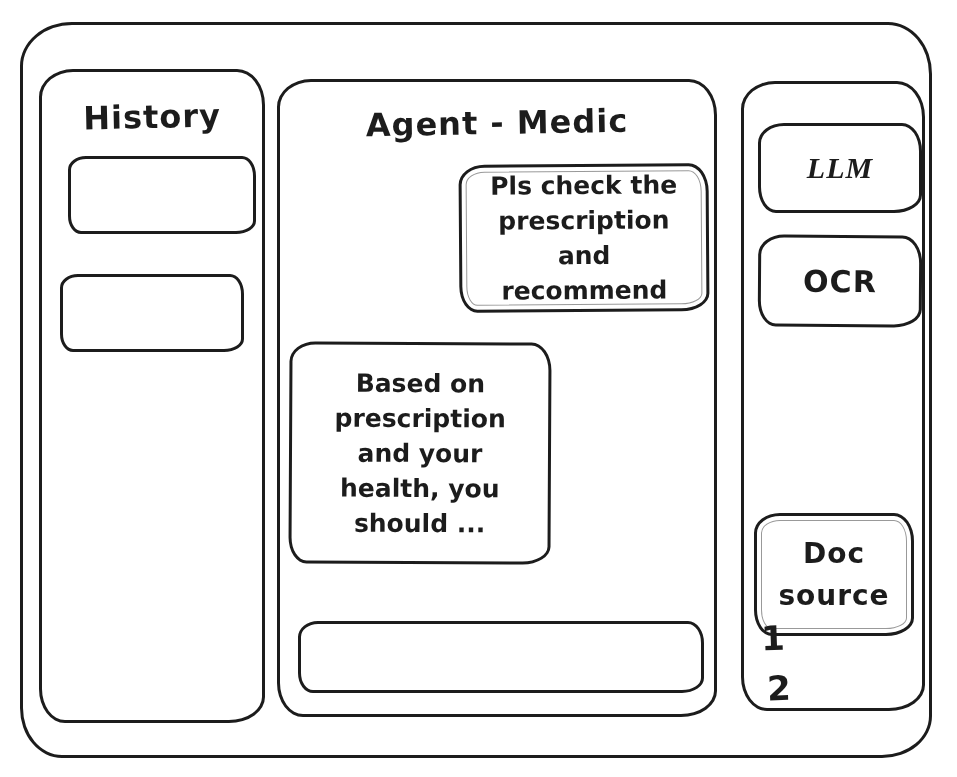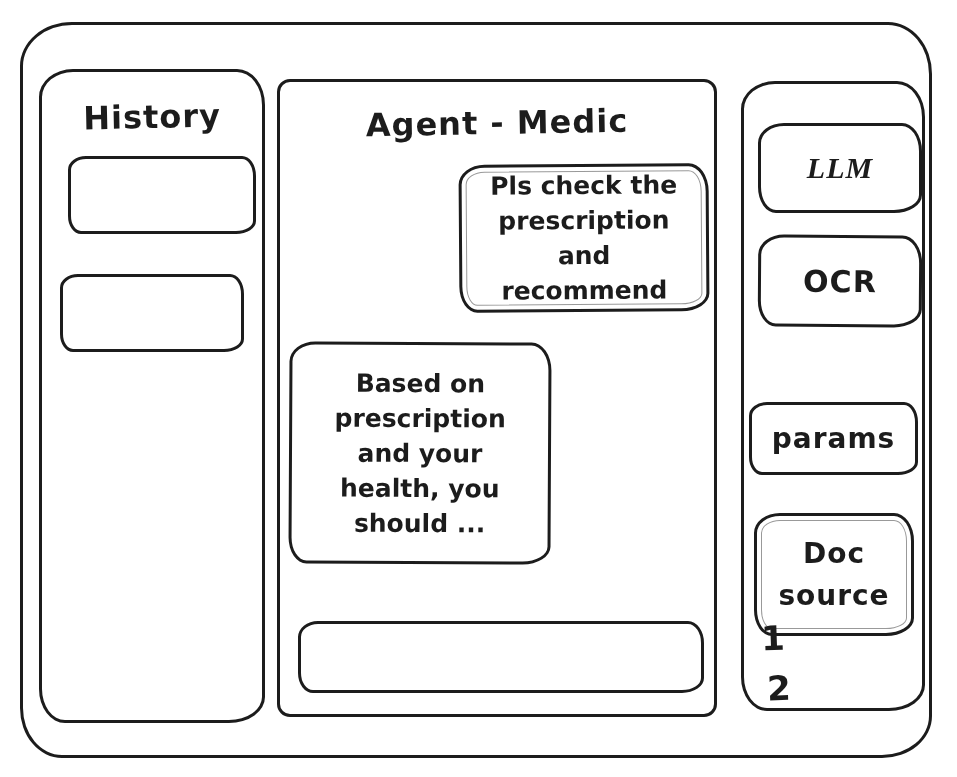--- a/index.html
+++ b/index.html
@@ -89,29 +89,28 @@
 <body>
 
 <div class="abs sk frame">
 
   <div class="abs sk wob-a left-panel" style="left:16px; top:44px;">
     <div class="abs history-title">History</div>
     <div class="abs sk wob-b history-item-1"></div>
     <div class="abs sk wob-b history-item-2"></div>
   </div>
 
-  <div class="abs sk wob-a chat-panel" style="left:254px; top:54px;border-radius:13px;">
+  <div class="abs sk wob-a chat-panel" style="left:254px; top:54px;">
     <div class="abs chat-title">Agent - Medic</div>
     <div class="abs sk wob-c dbl bubble bubble-user">Pls check the prescription and recommend</div>
     <div class="abs sk wob-c bubble bubble-assistant">Based on prescription and your health, you should ...</div>
     <input class="abs chat-input" type="text" placeholder="" style="">
   </div>
 
   <div class="abs sk wob-a right-panel" style="left:718px; top:56px;">
     <div class="abs sk wob-c tool-btn btn-llm">LLM</div>
     <div class="abs sk wob-c tool-btn btn-ocr">OCR</div>
-    <div class="abs sk wob-b tool-btn btn-params">params</div>
     <div class="abs sk wob-c dbl tool-btn btn-doc">Doc source</div>
     <div class="abs footnote footnote-1">1</div>
     <div class="abs footnote footnote-2">2</div>
   </div>
 
 </div>
 
 </body></html>

